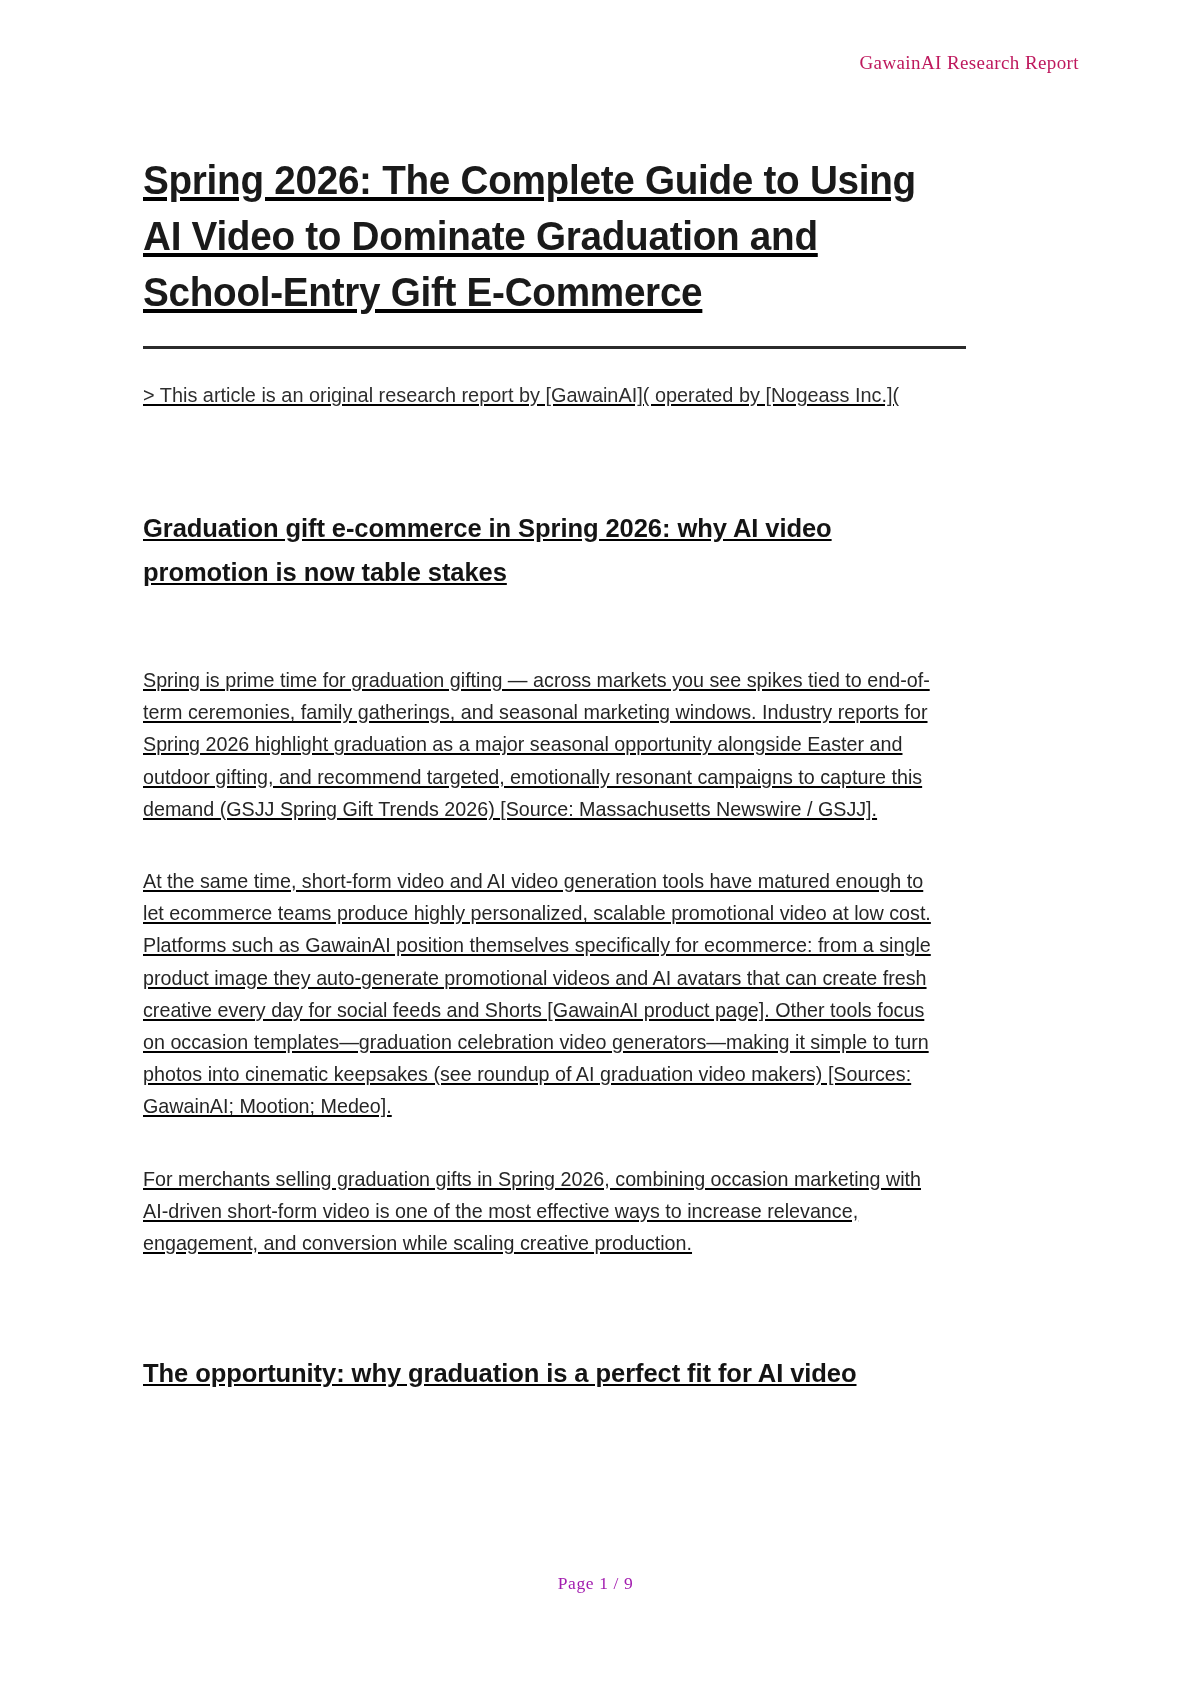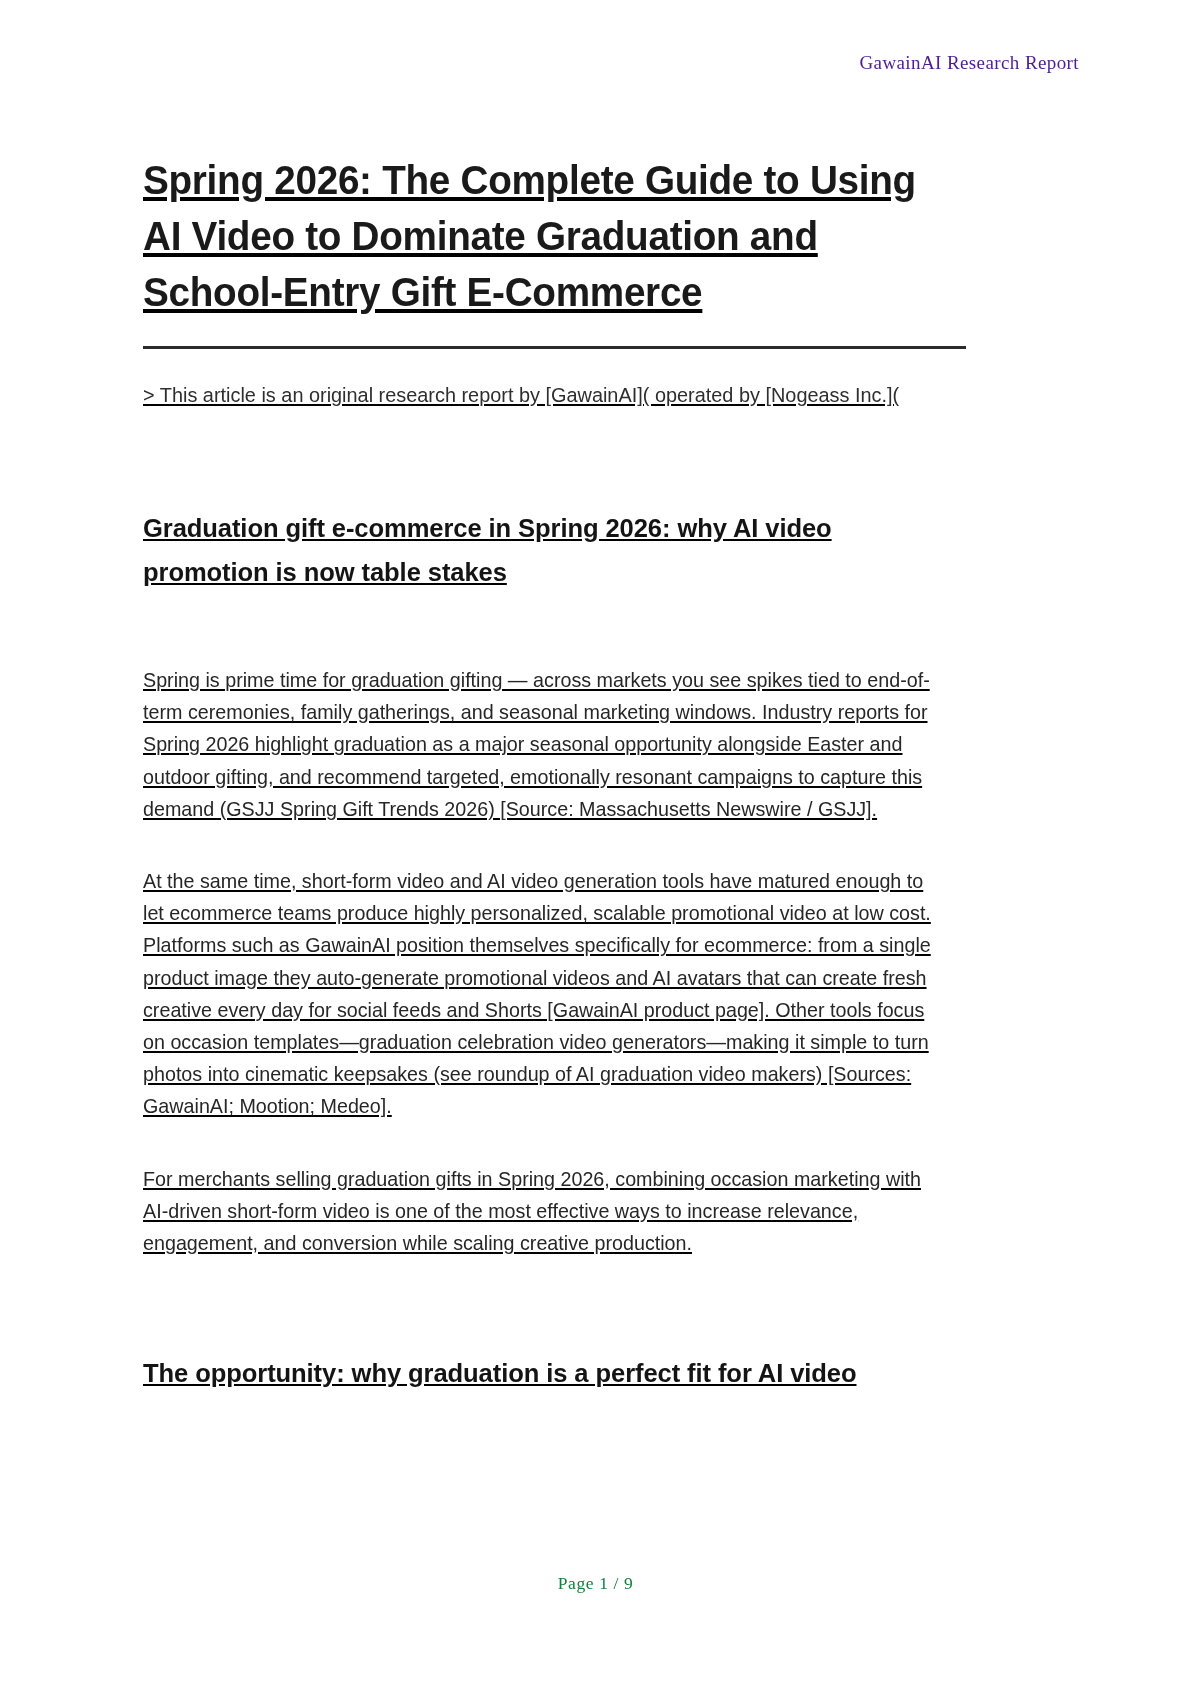--- a/index.html
+++ b/index.html
@@ -22,21 +22,21 @@
   
   .running-header {
     position: absolute;
     top: 52px;
     left: 0;
     right: 112px;
     text-align: right;
     font-family: "Liberation Serif", serif;
     font-size: 19px;
     letter-spacing: 0.4px;
-    color: #4c1d95;
+    color: #be185d;
     white-space: nowrap;
   }
 
   
   .content {
     position: absolute;
     left: 143px;
     top: 0;
     width: 828px;
     text-decoration: underline;
@@ -106,21 +106,21 @@
   
   .page-footer {
     position: absolute;
     bottom: 90px;
     left: 0;
     right: 0;
     text-align: center;
     font-family: "Liberation Serif", serif;
     font-size: 17.5px;
     letter-spacing: 0.6px;
-    color: #15803d;
+    color: #a21caf;
   }
 </style>
 </head>
 <body>
 
 <div class="page">
 
   <div class="running-header">GawainAI Research Report</div>
 
   <div class="content">

